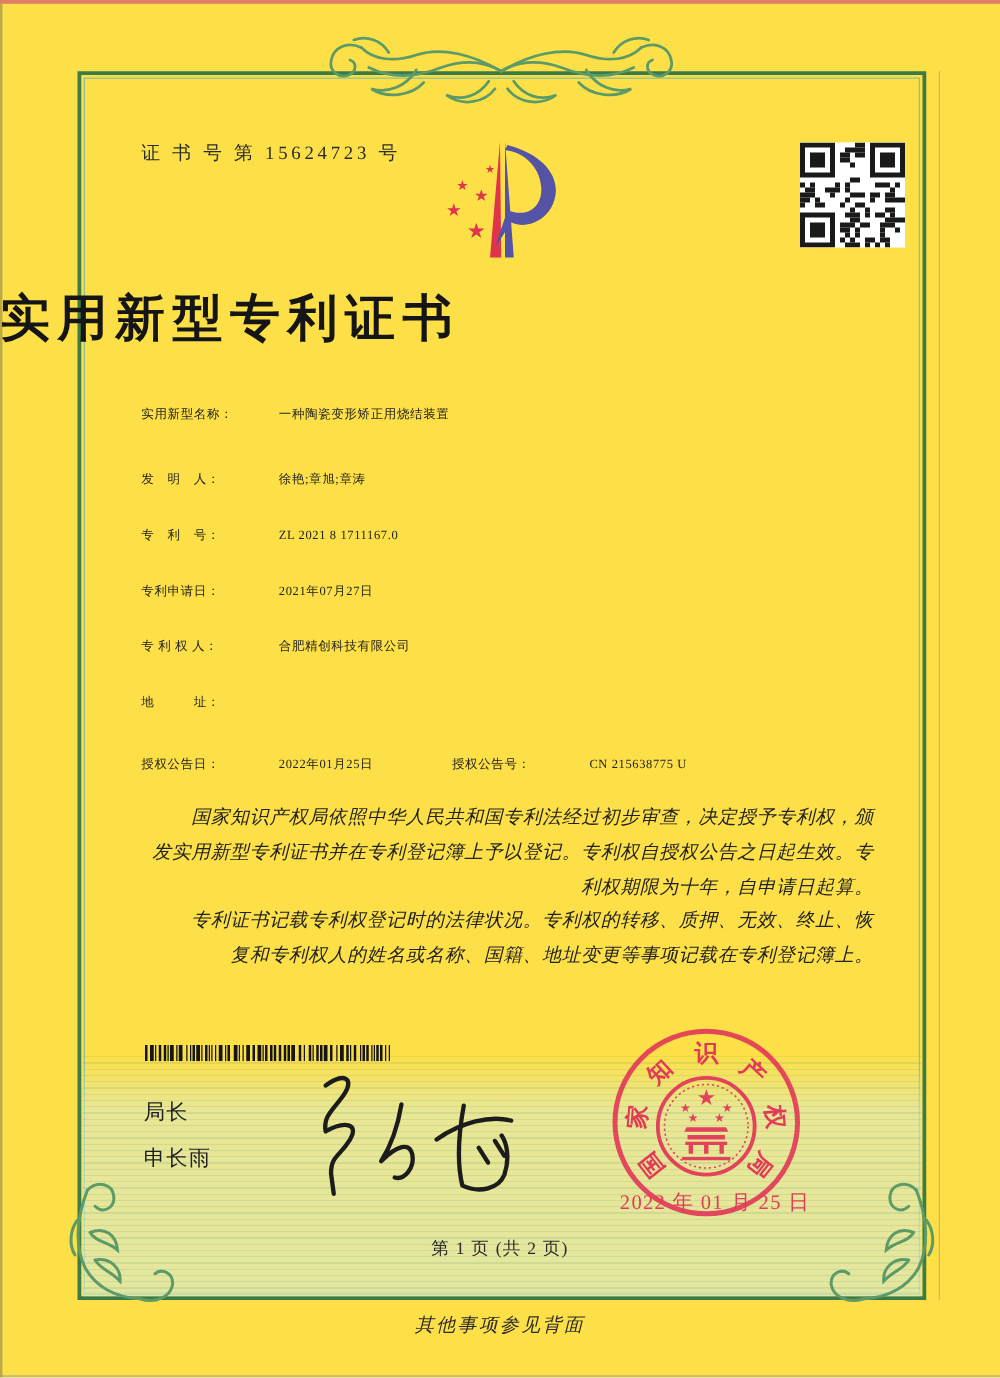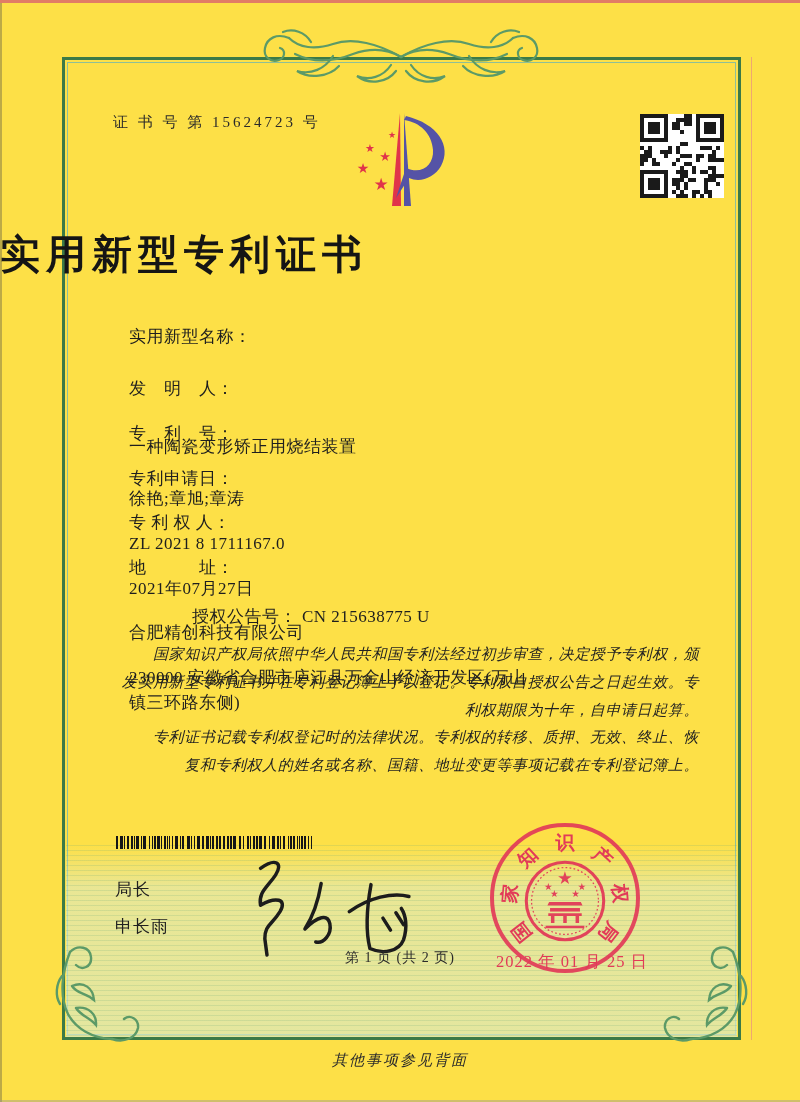--- a/index.html
+++ b/index.html
@@ -38,21 +38,21 @@
   .logo{position:absolute; left:340px; top:110px; width:125px; height:106px;}
 
   .qr{position:absolute; left:640px; top:114px; width:84px; height:84px; background:#fff;}
 
   .title{
     position:absolute; left:0; top:227px; width:100%; margin:0;
     text-align:left; font-size:40px; font-weight:600; letter-spacing:6px; color:#151515;
   }
 
   .fields{position:absolute; left:113px; top:0; width:588px;}
-  .field-row{position:absolute; left:16px; display:flex; font-size:17px; letter-spacing:.5px; line-height:1.45;flex-direction:column;}
+  .field-row{position:absolute; left:0; display:flex; font-size:10px; letter-spacing:.5px; line-height:1.45;}
   .flabel{flex:0 0 110px; white-space:nowrap;}
   .fvalue{white-space:nowrap;}
   .field-row.addr .fvalue{white-space:normal; width:412px;}
   .grant-pair{display:flex; white-space:nowrap;}
 
   .body-text{
     position:absolute; left:113px; top:641px; width:586px;
     font-size:15px; line-height:1.85; letter-spacing:.6px; color:#222;
     font-style:italic;
     text-align:right;
@@ -75,21 +75,21 @@
     position:absolute; left:50%; top:50%; width:20px; height:20px; margin:-10px 0 0 -10px;
     display:flex; align-items:center; justify-content:center;
     font-size:19px; font-weight:bold; color:var(--seal-red,#e23b58);
   }
   .emblem{position:absolute; left:31px; top:34px; width:88px; height:88px; opacity:.95;}
   .seal-date{
     position:absolute; left:482px; top:951px; width:166px; text-align:right;
     font-size:16.5px; color:var(--seal-red,#d4314b); letter-spacing:1px; font-weight:500;
   }
 
-  .page-footer{position:absolute; left:0; top:949px; width:100%; text-align:center; font-size:14px; letter-spacing:1px; color:#2a2a2a;}
+  .page-footer{position:absolute; left:0; top:990px; width:100%; text-align:center; font-size:14px; letter-spacing:1px; color:#2a2a2a;}
   .back-note{position:absolute; left:0; top:1051px; width:100%; text-align:center; font-size:15px; letter-spacing:2px; color:#2b2b2b; font-style:italic;}
 
   .ornament-top{position:absolute; left:241px; top:24px; width:320px; height:70px;}
   .corner-bl{position:absolute; left:48px; top:946px; width:100px; height:100px;}
   .corner-br{position:absolute; left:655px; top:946px; width:100px; height:100px; transform:scaleX(-1);}
   svg{display:block;}
 </style>
 </head>
 <body>
 
@@ -295,23 +295,26 @@
     <div class="field-row" style="top:467px">
       <span class="flabel">专利申请日：</span>
       <span class="fvalue">2021年07月27日</span>
     </div>
     <div class="field-row" style="top:511px">
       <span class="flabel">专 利 权 人：</span>
       <span class="fvalue">合肥精创科技有限公司</span>
     </div>
     <div class="field-row addr" style="top:556px">
       <span class="flabel">地　　　址：</span>
-      <span class="fvalue">230000 安徽省合肥市庐江县万金山经济开发区(万山镇三环路东侧)</span>
     </div>
     <div class="field-row" style="top:605px">
+      <span class="grant-pair">
+        <span class="flabel">授权公告日：</span>
+        <span class="fvalue">2022年01月25日</span>
+      </span>
       <span class="grant-pair" style="margin-left:63px">
         <span class="flabel">授权公告号：</span>
         <span class="fvalue">CN 215638775 U</span>
       </span>
     </div>
   </div>
 
   <div class="body-text">
     <p>国家知识产权局依照中华人民共和国专利法经过初步审查，决定授予专利权，颁发实用新型专利证书并在专利登记簿上予以登记。专利权自授权公告之日起生效。专利权期限为十年，自申请日起算。</p>
     <p>专利证书记载专利权登记时的法律状况。专利权的转移、质押、无效、终止、恢复和专利权人的姓名或名称、国籍、地址变更等事项记载在专利登记簿上。</p>

